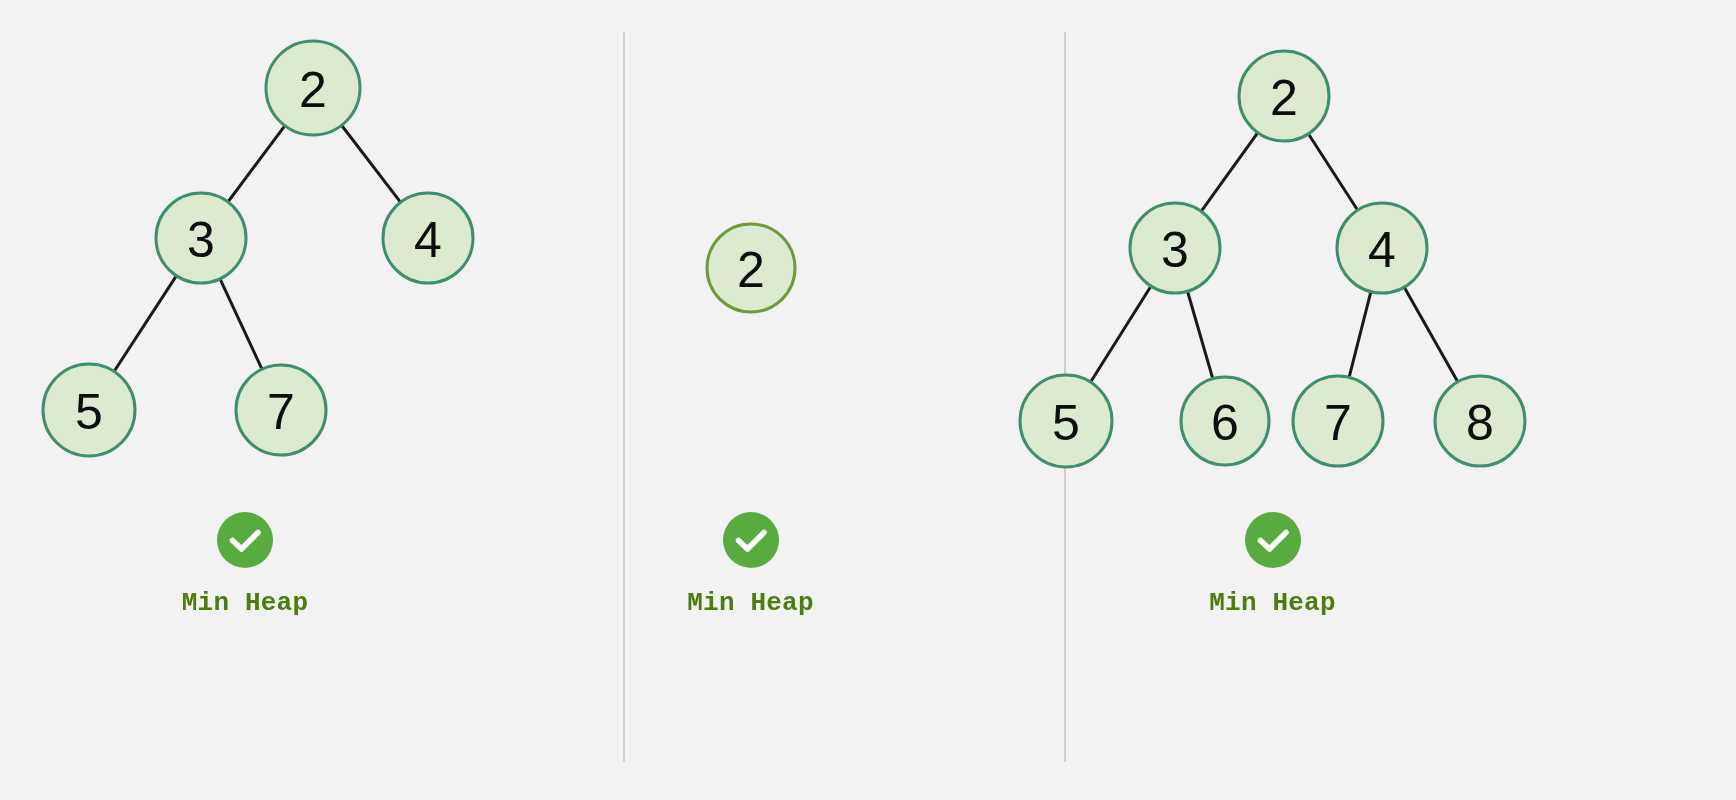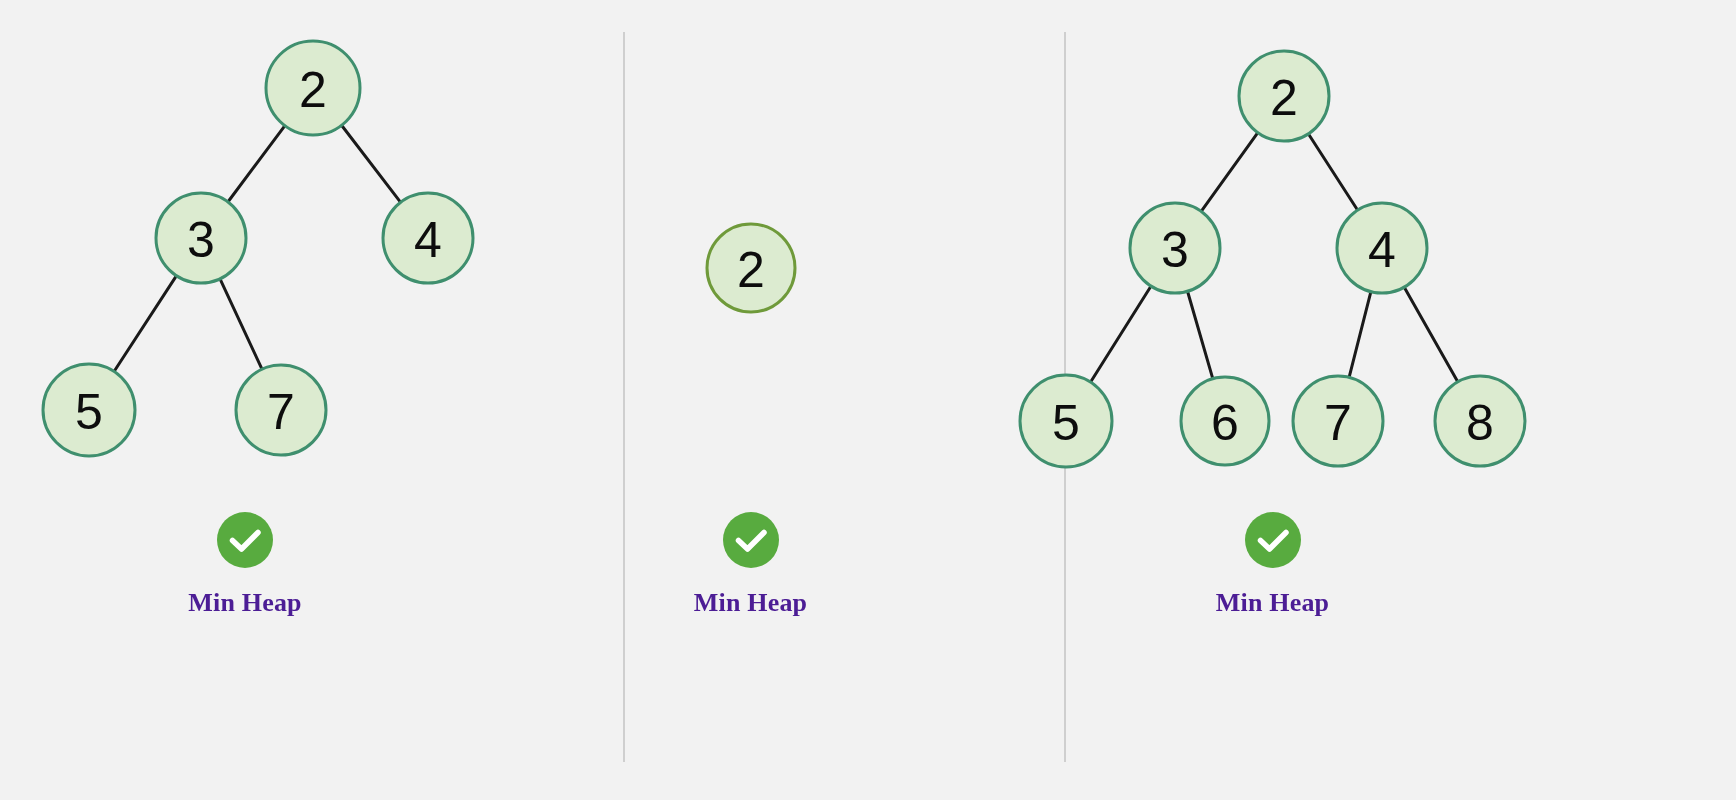--- a/index.html
+++ b/index.html
@@ -84,24 +84,24 @@
   }
   .badge-disc { fill: #58ab3f; }
   .badge-check {
     stroke: #ffffff;
     stroke-width: 5.5;
     stroke-linecap: round;
     stroke-linejoin: round;
     fill: none;
   }
   .status-label {
-    font-family: Liberation Serif, serif;
+    font-family: Liberation Mono, monospace;
     font-size: 26px;
     font-weight: 700;
-    color: #4c1d95;
+    color: #4d7c0f;
     letter-spacing: 0.2px;
     line-height: 1;
   }
 </style>
 </head>
 <body>
 
 <div id="stage">
 
   <div class="divider" id="divider-1"></div>

